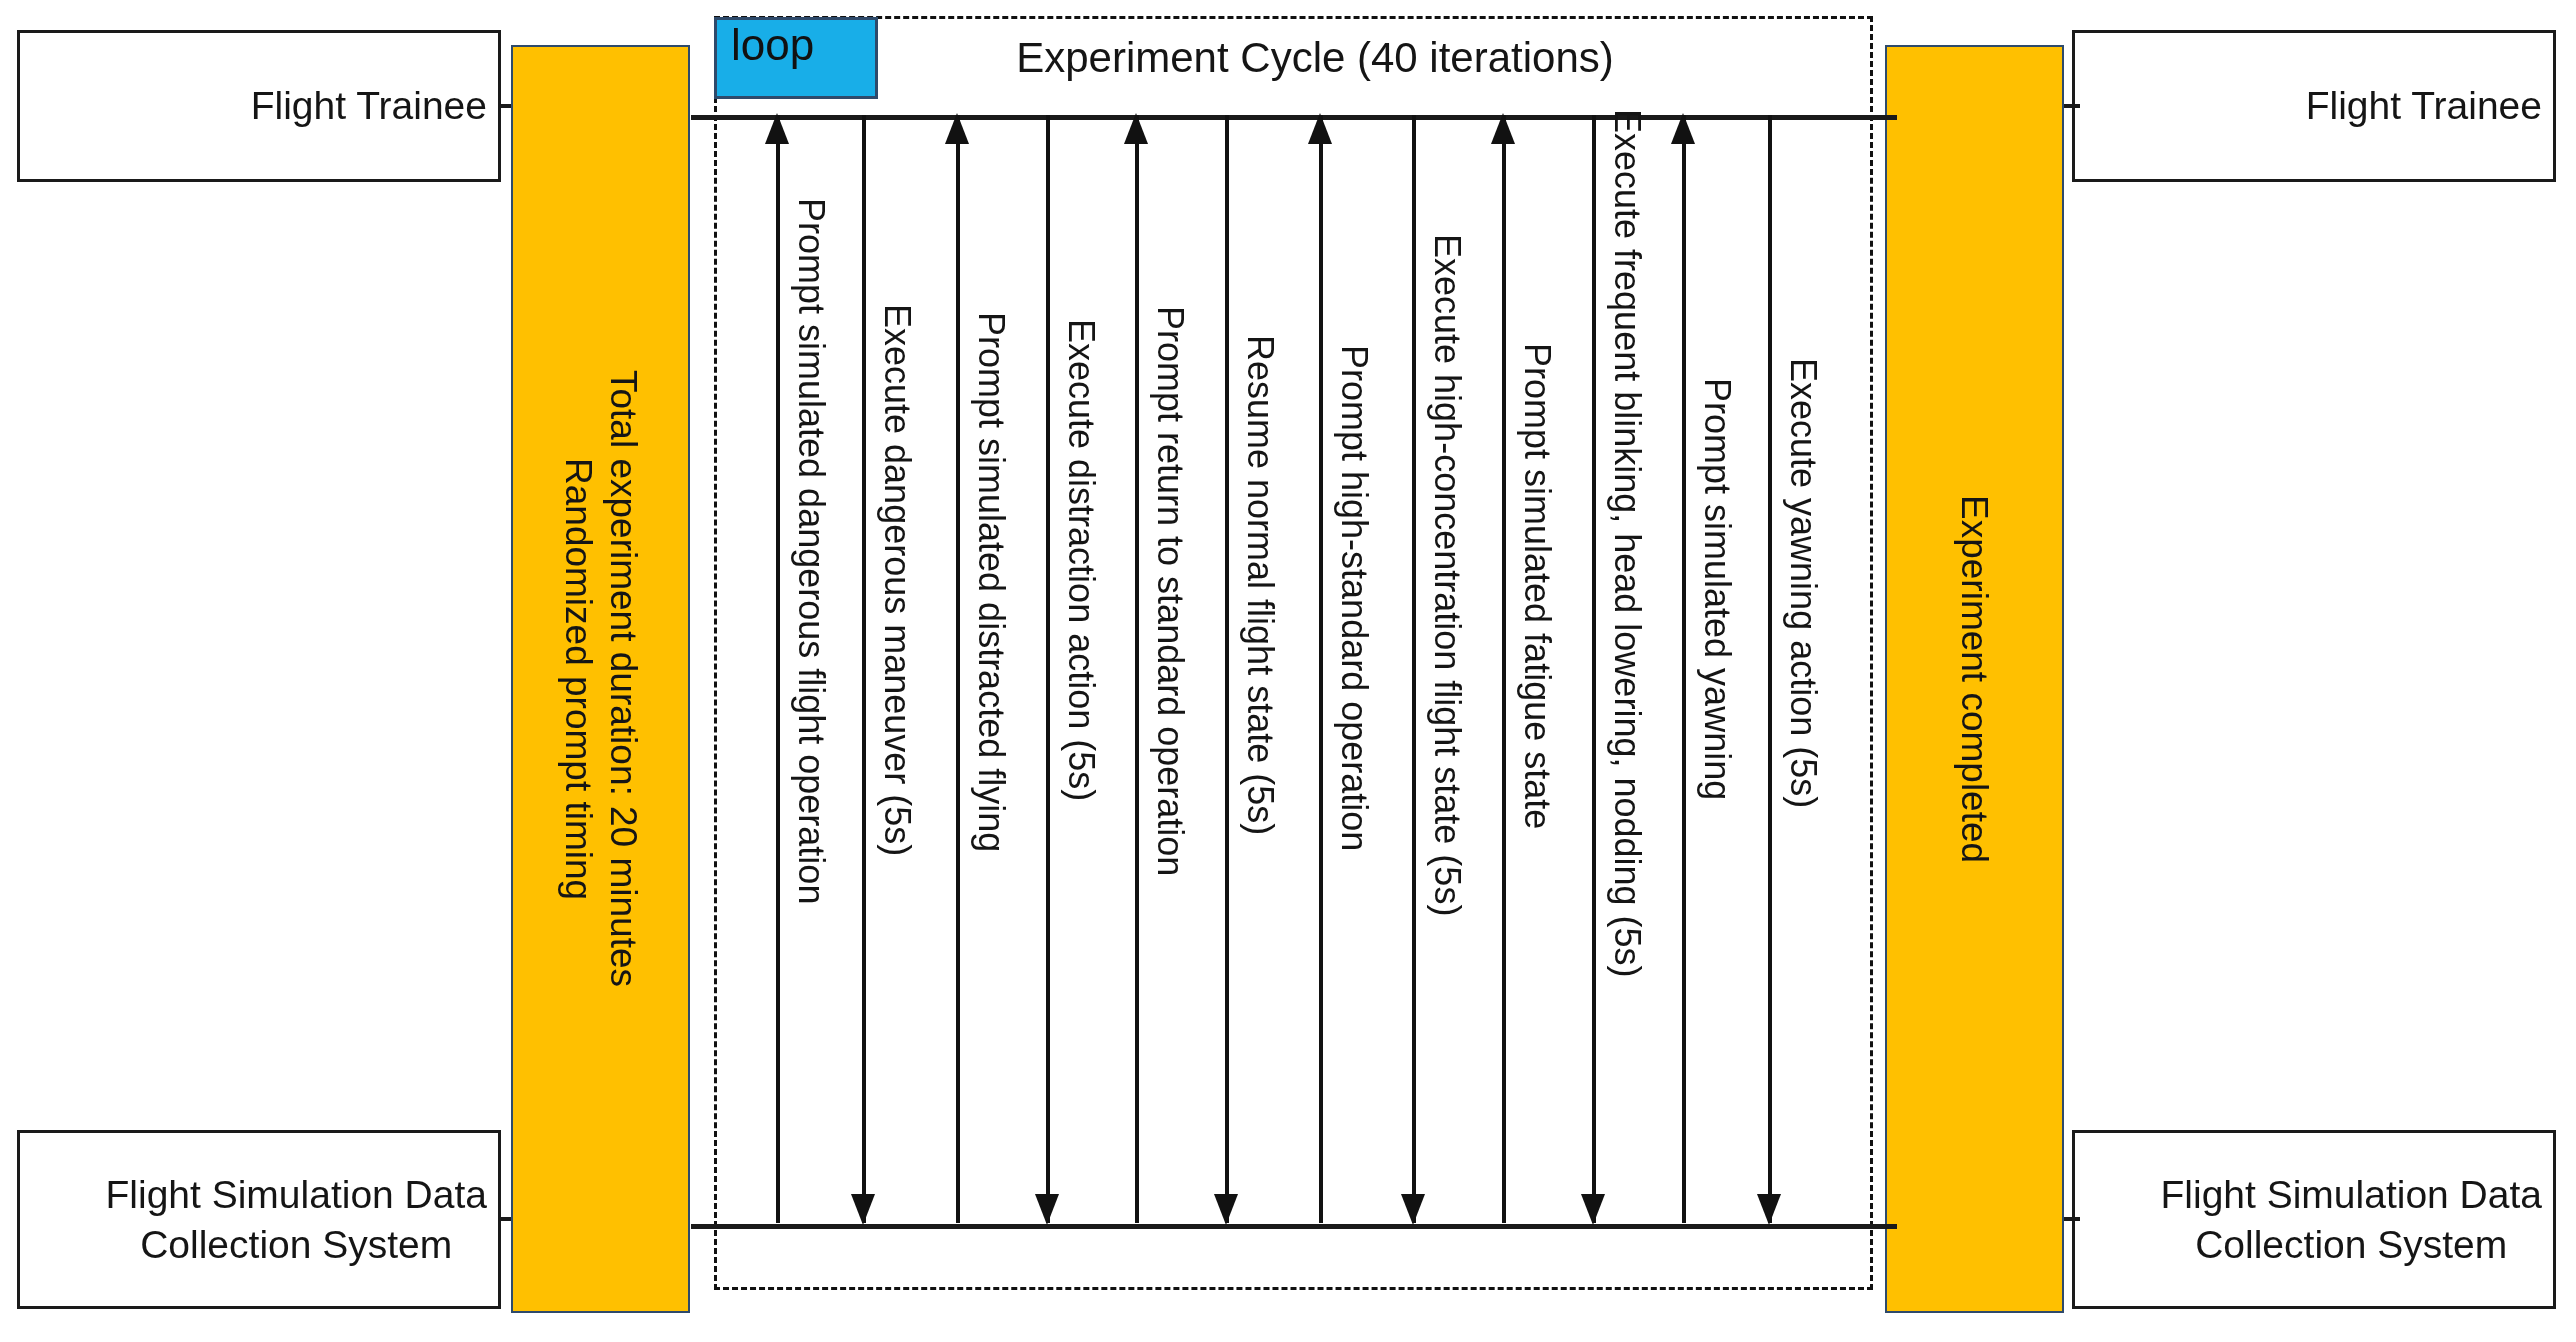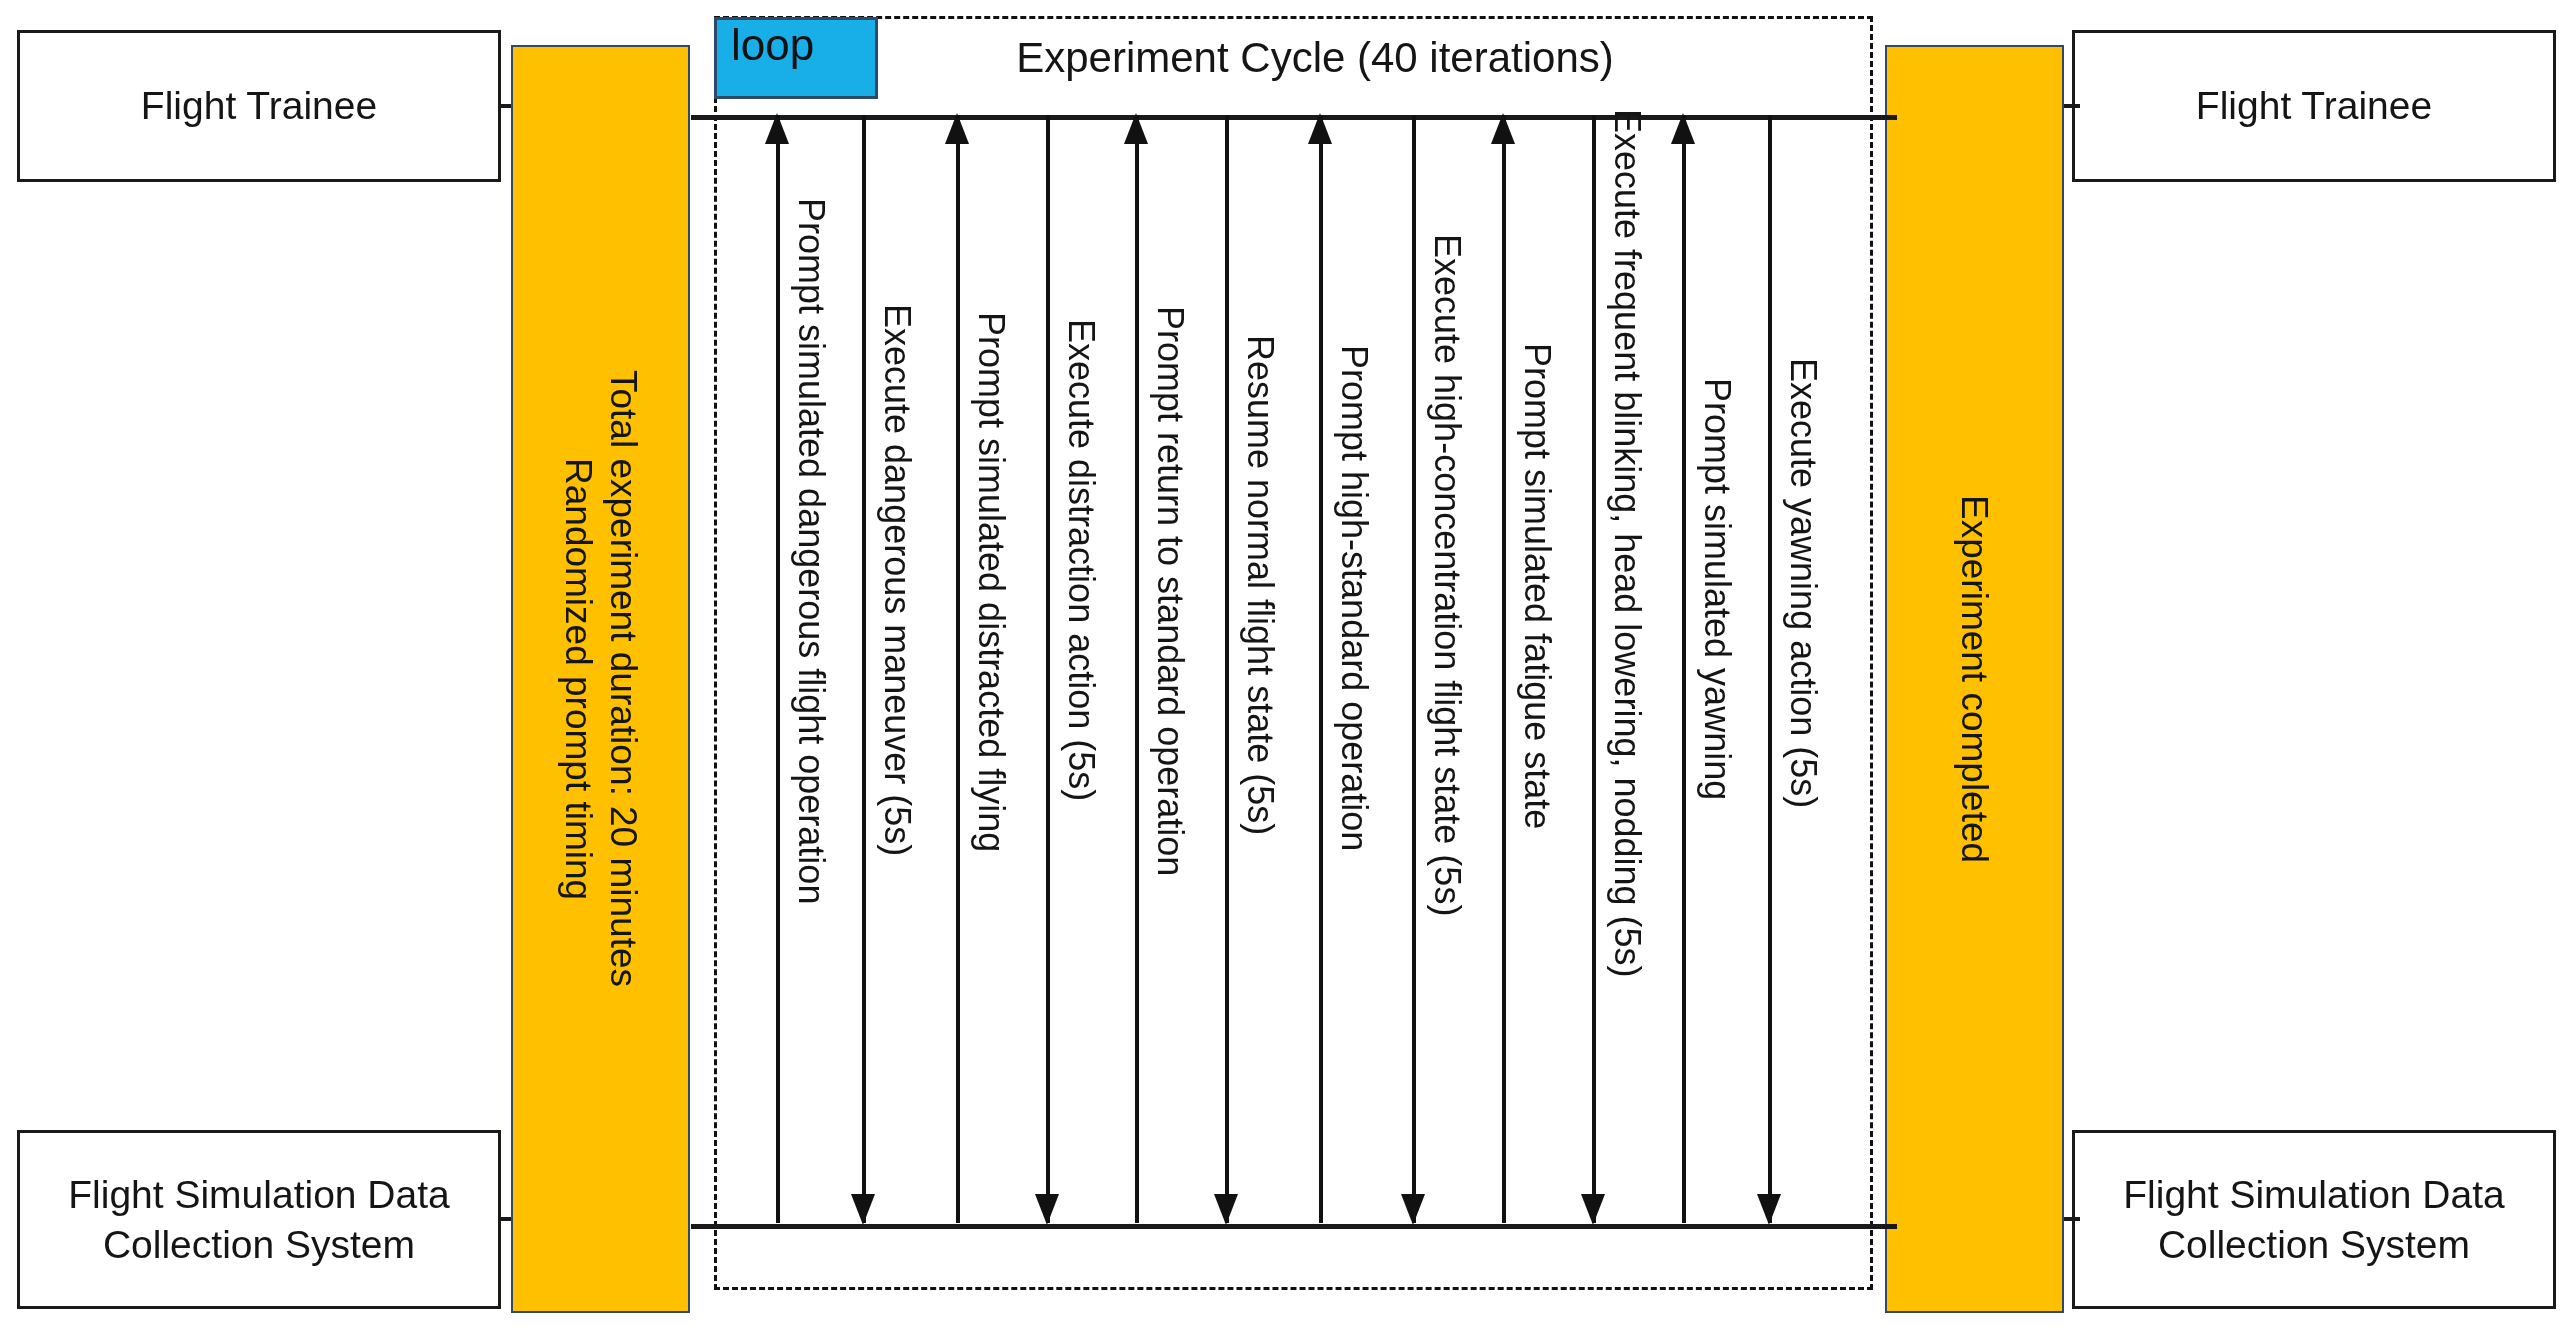--- a/index.html
+++ b/index.html
@@ -21,21 +21,21 @@
   }
 
   
   .actor-box {
     position: absolute;
     box-sizing: border-box;
     border: 3.9px solid #1a1a1a;
     background: #ffffff;
     display: flex;
     align-items: center;
-    justify-content: center;
+    justify-content: flex-end;
     text-align: center;
     font-size: 39px;
     line-height: 1.28;
     color: #151515;
     padding: 4.7px 11px;
   }
   .actor-box .actor-label { white-space: pre-line; }
 
   #actor-trainee-left   { left: 17px;   top: 30px;   width: 484px; height: 152px; }
   #actor-system-left    { left: 17px;   top: 1130px; width: 484px; height: 179px; }

